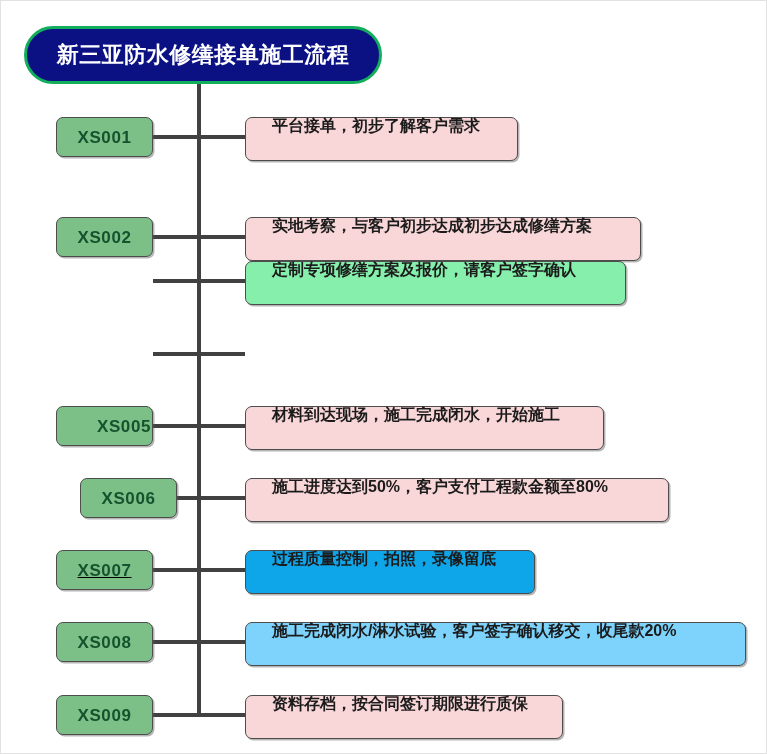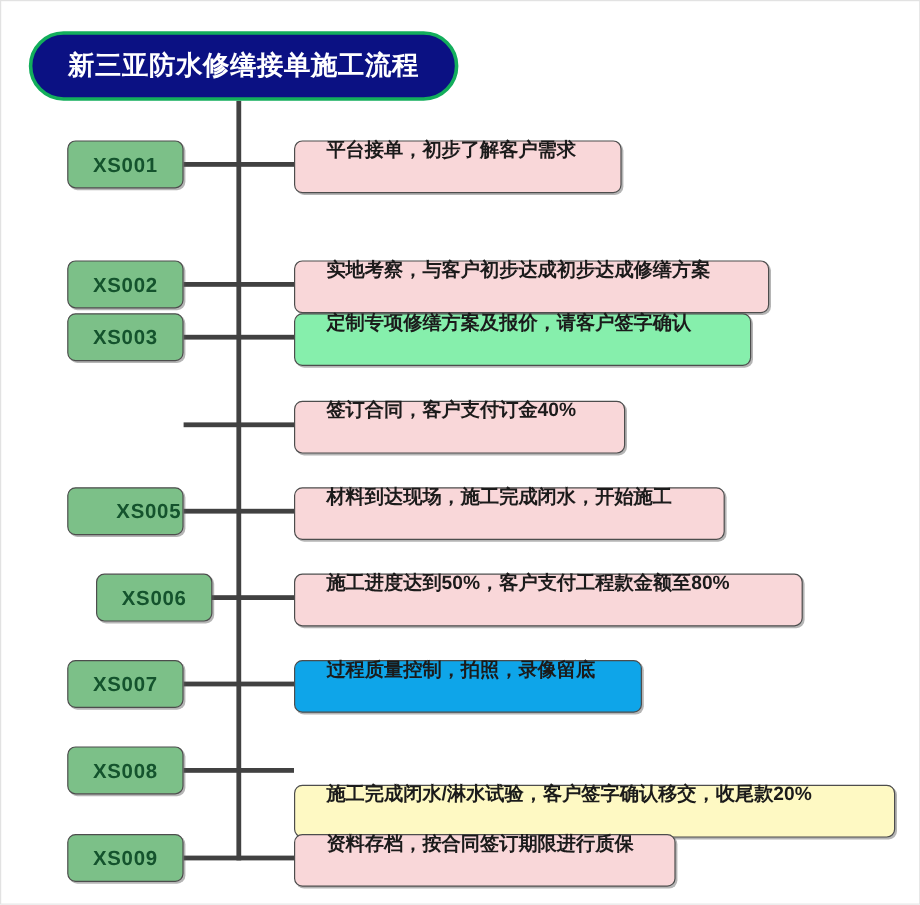--- a/index.html
+++ b/index.html
@@ -149,32 +149,26 @@
         <div class="connector" style="left: 152px; width: 92px;"></div>
         <div class="code-box" style="background: rgb(124, 192, 136);">
           <span class="code-label">XS002</span>
         </div>
         <div class="desc-box" style="background: rgb(249, 215, 217); width: 396px;">
           <span class="desc-label">实地考察，与客户初步达成初步达成修缮方案</span>
         </div>
       </div>
       <div class="row" style="top: 260px;">
         <div class="connector" style="left: 152px; width: 92px;"></div>
-        <div class="code-box" style="background: rgb(124, 192, 136);">
-          <span class="code-label">XS003</span>
-        </div>
         <div class="desc-box" style="background: #86efac; width: 381px;">
           <span class="desc-label">定制专项修缮方案及报价，请客户签字确认</span>
         </div>
       </div>
       <div class="row" style="top: 333px;">
         <div class="connector" style="left: 152px; width: 92px;"></div>
-        <div class="desc-box" style="background: rgb(249, 215, 217); width: 276px;">
-          <span class="desc-label">签订合同，客户支付订金40%</span>
-        </div>
       </div>
       <div class="row" style="top: 405px;">
         <div class="connector" style="left: 152px; width: 92px;"></div>
         <div class="code-box" style="background: rgb(124, 192, 136); padding-left: 39px;">
           <span class="code-label">XS005</span>
         </div>
         <div class="desc-box" style="background: rgb(249, 215, 217); width: 359px;">
           <span class="desc-label">材料到达现场，施工完成闭水，开始施工</span>
         </div>
       </div>
@@ -182,33 +176,33 @@
         <div class="connector" style="left: 152px; width: 92px;"></div>
         <div class="code-box" style="background: rgb(124, 192, 136); margin-left: 24px;">
           <span class="code-label">XS006</span>
         </div>
         <div class="desc-box" style="background: rgb(249, 215, 217); width: 424px;">
           <span class="desc-label">施工进度达到50%，客户支付工程款金额至80%</span>
         </div>
       </div>
       <div class="row" style="top: 549px;">
         <div class="connector" style="left: 152px; width: 92px;"></div>
-        <div class="code-box" style="background: rgb(124, 192, 136);">
+        <div class="code-box" style="background: rgb(124, 192, 136); text-decoration: underline;">
           <span class="code-label">XS007</span>
         </div>
         <div class="desc-box" style="background: #0ea5e9; width: 290px;">
           <span class="desc-label">过程质量控制，拍照，录像留底</span>
         </div>
       </div>
       <div class="row" style="top: 621px;">
         <div class="connector" style="left: 152px; width: 92px;"></div>
         <div class="code-box" style="background: rgb(124, 192, 136);">
           <span class="code-label">XS008</span>
         </div>
-        <div class="desc-box" style="background: #fef9c3; width: 501px; margin-top: 32px;">
+        <div class="desc-box" style="background: #7dd3fc; width: 501px;">
           <span class="desc-label">施工完成闭水/淋水试验，客户签字确认移交，收尾款20%</span>
         </div>
       </div>
       <div class="row" style="top: 694px;">
         <div class="connector" style="left: 152px; width: 92px;"></div>
         <div class="code-box" style="background: rgb(124, 192, 136);">
           <span class="code-label">XS009</span>
         </div>
         <div class="desc-box" style="background: rgb(249, 215, 217); width: 318px;">
           <span class="desc-label">资料存档，按合同签订期限进行质保</span>

